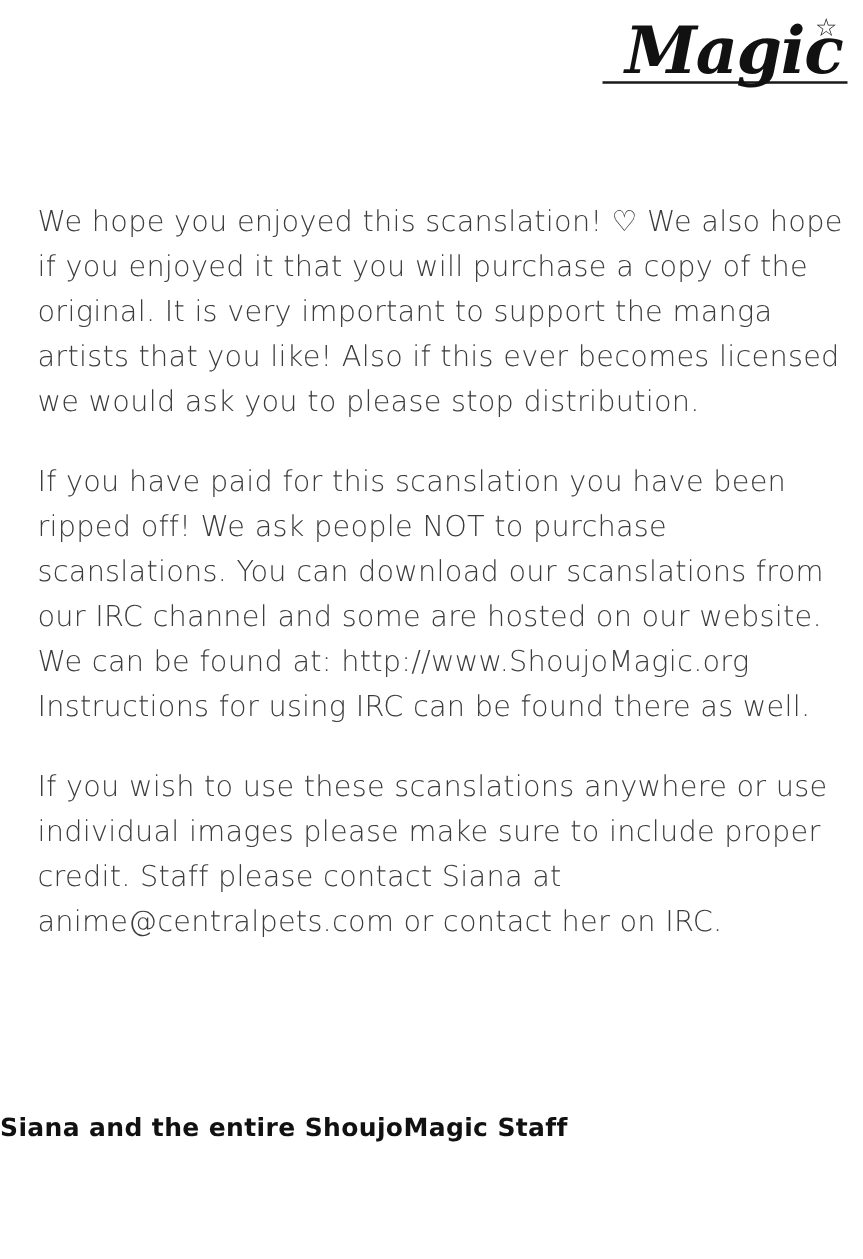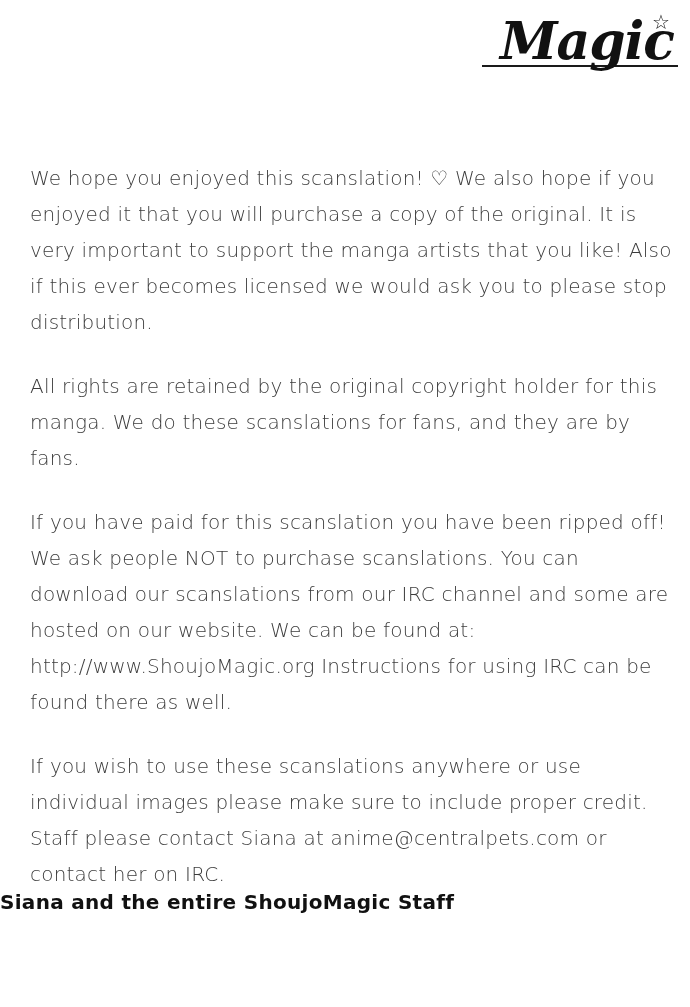--- a/index.html
+++ b/index.html
@@ -77,21 +77,21 @@
 
   
   .doc-body {
     position: absolute;
     top: 160px;
     left: 30px;
     width: 652px;
   }
   .para {
     font-family: "DejaVu Sans", sans-serif;
-    font-size: 20px;
+    font-size: 23px;
     line-height: 36px;
     color: #3c3c3c;
     margin: 0 0 28px 0;
     letter-spacing: 0.2px;
     font-weight: 300;
   }
   .para:last-of-type {
     margin-bottom: 0;
   }
 
@@ -113,18 +113,17 @@
 <div class="logo-block">
   <div class="logo-magic-wrap">
     <span class="logo-star">☆</span>
     <div class="logo-magic">Magic</div>
   </div>
   <div class="logo-rule"></div>
 </div>
 
 <div class="doc-body">
   <p class="para">We hope you enjoyed this scanslation! ♡  We also hope if you enjoyed it that you will purchase a copy of the original. It is very important to support the manga artists that you like! Also if this ever becomes licensed we would ask you to please stop distribution.</p>
-  <p class="para">All rights are retained by the original copyright holder for this manga. We do these scanslations for fans, and they are by fans.</p>
   <p class="para">If you have paid for this scanslation you have been ripped off! We ask people NOT to purchase scanslations. You can download our scanslations from our IRC channel and some are hosted on our website. We can be found at: http://www.ShoujoMagic.org Instructions for using IRC can be found there as well.</p>
   <p class="para">If you wish to use these scanslations anywhere or use individual images please make sure to include proper credit. Staff please contact Siana at anime@centralpets.com or contact her on IRC.</p>
 </div>
 
 <div class="signature">Siana and the entire ShoujoMagic Staff</div>
 
 </body></html>

